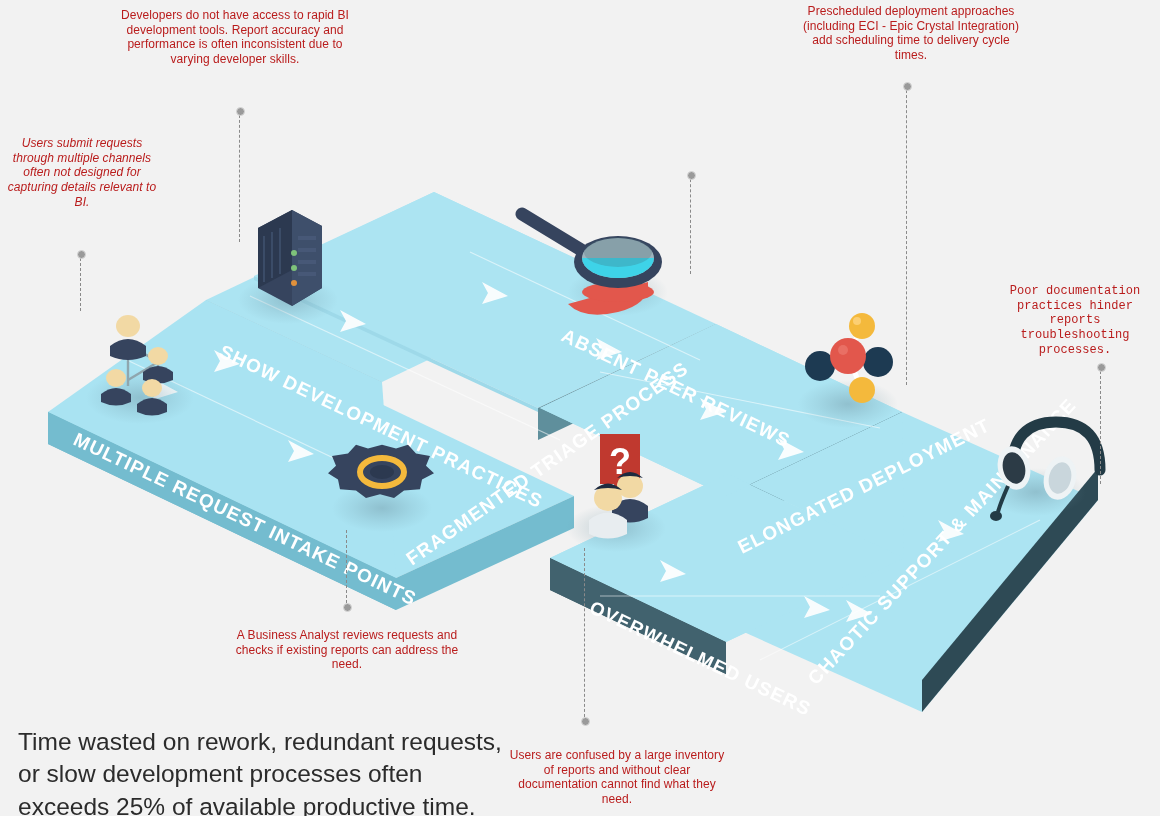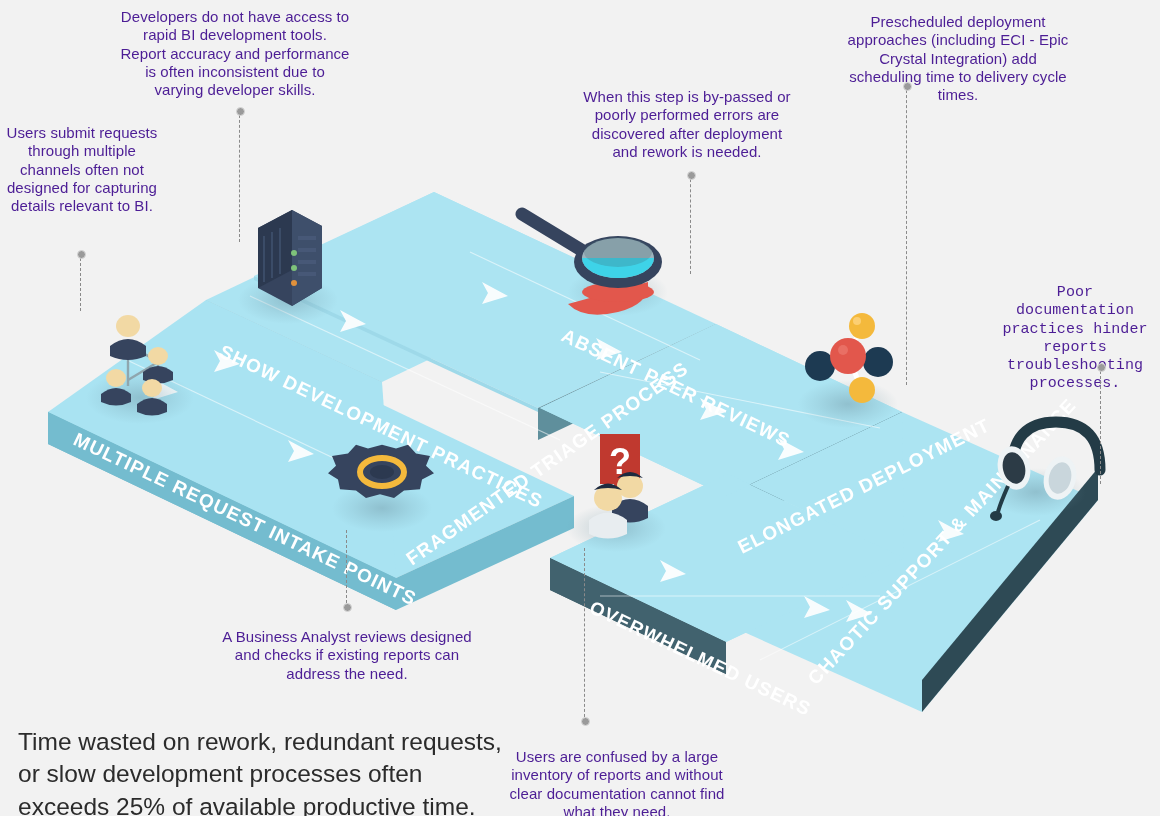--- a/index.html
+++ b/index.html
@@ -10,24 +10,24 @@
     font-family:"Liberation Sans", sans-serif;
     overflow:hidden;
     position:relative;
     color:#2b2b2b;
   }
   #stage{position:relative;width:1160px;height:816px;}
 
   
   .callout{
     position:absolute;
-    font-size:15px;
+    font-size:12px;
     line-height:1.22;
     text-align:center;
-    color:#4c1d95;
+    color:#b91c1c;
     letter-spacing:.005em;
   }
 
   
   .leader{position:absolute;}
   .leader .line{
     position:absolute;left:0;top:0;
     border-left:1.4px dashed #8a8a8a;
     height:100%;
   }
@@ -511,62 +511,59 @@
         <ellipse cx="1014" cy="468" rx="11" ry="16" fill="#2c3b46" transform="rotate(-14 1014 468)"></ellipse>
         <ellipse cx="1060" cy="478" rx="16" ry="22" fill="#eef3f5" transform="rotate(14 1060 478)"></ellipse>
         <ellipse cx="1060" cy="478" rx="11" ry="16" fill="#c9d6dc" transform="rotate(14 1060 478)"></ellipse>
         <path d="M1008,486 q-8,18 -10,26" stroke="#233b46" stroke-width="4" fill="none"></path>
         <ellipse cx="996" cy="516" rx="6" ry="5" fill="#233b46"></ellipse>
       </g>
 
     </svg>
   </div>
 
-  <div class="callout" style="left:2px;top:124px;width:160px;">
+  <div class="callout" style="left:2px;top:136px;width:160px;font-style:italic;">
     <span>Users submit requests through multiple channels often not designed for capturing details relevant to BI.</span>
   </div>
   <div class="leader" style="left:80px;top:253px;height:58px;">
     <span class="line"></span>
       <span class="dot"></span>
   </div>
 
   <div class="callout" style="left:120px;top:8px;width:230px;">
     <span>Developers do not have access to rapid BI development tools. Report accuracy and performance is often inconsistent due to varying developer skills.</span>
   </div>
   <div class="leader" style="left:239px;top:110px;height:132px;">
     <span class="line"></span>
       <span class="dot"></span>
   </div>
 
-  <div class="callout" style="left:578px;top:88px;width:218px;">
-    <span>When this step is by-passed or poorly performed errors are discovered after deployment and rework is needed.</span>
-  </div>
   <div class="leader" style="left:690px;top:174px;height:100px;">
     <span class="line"></span>
       <span class="dot"></span>
   </div>
 
-  <div class="callout" style="left:795px;top:13px;width:232px;margin-left:47px;">
+  <div class="callout" style="left:795px;top:4px;width:232px;">
     <span>Prescheduled deployment approaches (including ECI - Epic Crystal Integration) add scheduling time to delivery cycle times.</span>
   </div>
   <div class="leader" style="left:906px;top:85px;height:300px;">
     <span class="line"></span>
       <span class="dot"></span>
   </div>
 
   <div class="callout" style="left:995px;top:284px;width:160px;font-family:Liberation Mono, monospace;">
     <span>Poor documentation practices hinder reports troubleshooting processes.</span>
   </div>
   <div class="leader" style="left:1100px;top:366px;height:118px;">
     <span class="line"></span>
       <span class="dot"></span>
   </div>
 
   <div class="callout" style="left:222px;top:628px;width:250px;">
-    <span>A Business Analyst reviews designed and checks if existing reports can address the need.</span>
+    <span>A Business Analyst reviews requests and checks if existing reports can address the need.</span>
   </div>
   <div class="leader" style="left:346px;top:530px;height:78px;">
     <span class="line"></span>
       <span class="dot bottom"></span>
   </div>
 
   <div class="callout" style="left:508px;top:734px;width:218px;margin-top:14px;">
     <span>Users are confused by a large inventory of reports and without clear documentation cannot find what they need.</span>
   </div>
   <div class="leader" style="left:584px;top:548px;height:174px;">

